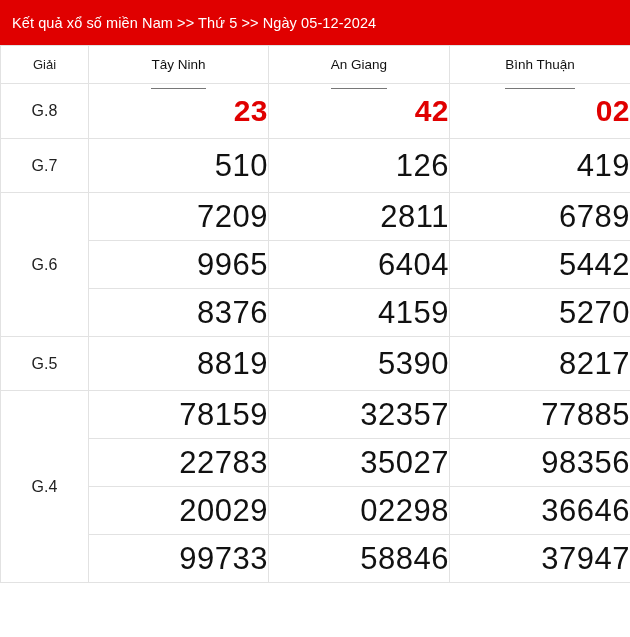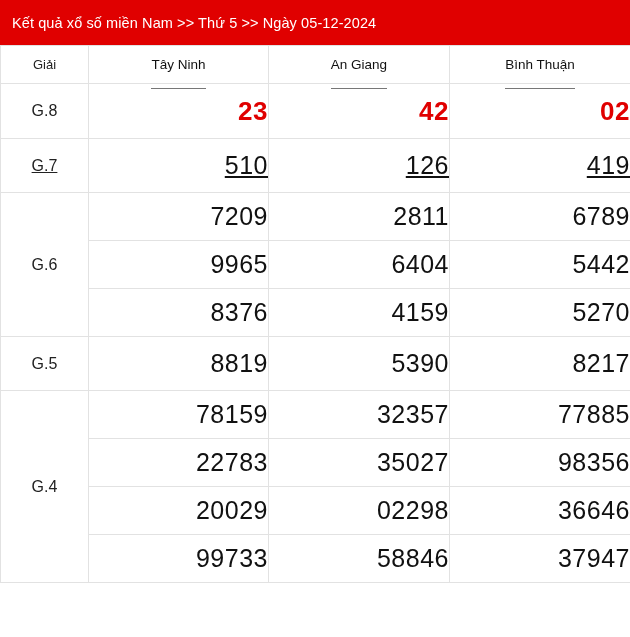--- a/index.html
+++ b/index.html
@@ -66,33 +66,33 @@
   }
   .giai-cell {
     font-size: 16px;
     color: #222;
     text-align: center;
     vertical-align: middle;
   }
   .num-cell {
     text-align: right;
     padding-right: 16px;
-    font-size: 25px;
+    font-size: 31px;
     color: #111;
     font-weight: 400;
     height: 47px;
     letter-spacing: 0.5px;
   }
   .num-cell.big-red {
     color: #e00000;
     font-weight: 700;
-    font-size: 26px;
+    font-size: 30px;
   }
   .row-g8 td { height: 54px; }
-  .row-g7 td { height: 53px; text-decoration: underline; }
+  .row-g7 td { height: 53px; }
   .row-g6 td { height: 47px; }
   .row-g5 td { height: 53px; }
   .row-g4 td { height: 47px; }
   .no-top-border { border-top: none; margin-top: 36px; }
   .no-bottom-border { border-bottom: none; }
 </style>
 </head>
 <body>
 
 <div class="lottery-wrap">

